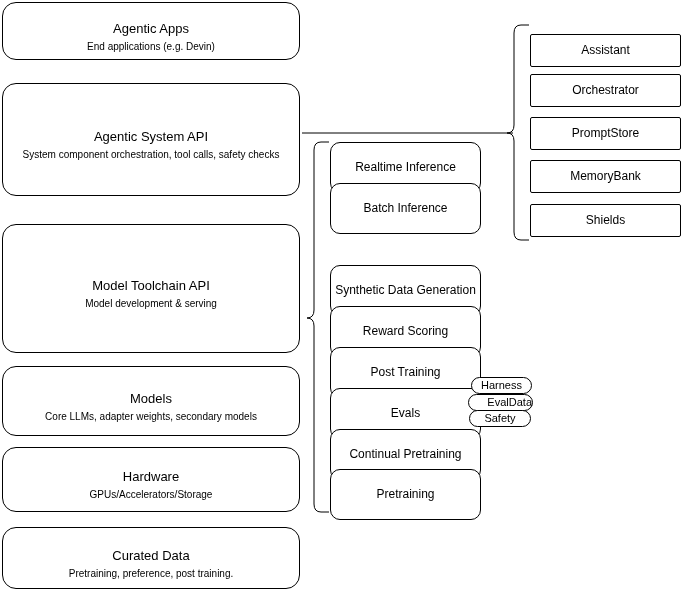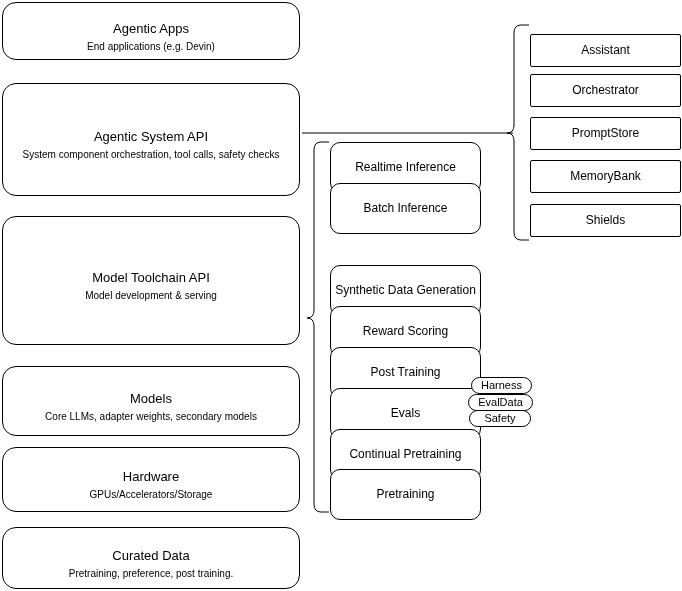--- a/index.html
+++ b/index.html
@@ -123,21 +123,21 @@
   <div class="box layer" style="top:2px; height:58px;">
     <div class="title">Agentic Apps</div>
     <div class="subtitle">End applications (e.g. Devin)</div>
   </div>
 
   <div class="box layer" style="top:83px; height:113px;">
     <div class="title">Agentic System API</div>
     <div class="subtitle">System component orchestration, tool calls, safety checks</div>
   </div>
 
-  <div class="box layer" style="top:216px; height:129px;">
+  <div class="box layer" style="top:224px; height:129px;">
     <div class="title">Model Toolchain API</div>
     <div class="subtitle">Model development &amp; serving</div>
   </div>
 
   <div class="box layer" style="top:366px; height:70px;">
     <div class="title">Models</div>
     <div class="subtitle">Core LLMs, adapter weights, secondary models</div>
   </div>
 
   <div class="box layer" style="top:447px; height:65px;">
@@ -171,21 +171,21 @@
   <div class="box mid" style="top:429px;">
     <span>Continual Pretraining</span>
   </div>
   <div class="box mid" style="top:469px;">
     <span>Pretraining</span>
   </div>
 
   <div class="tag" style="left:471px; top:377px; width:61px;">
     <span>Harness</span>
   </div>
-  <div class="tag" style="left:468px; top:394px; width:65px;">
+  <div class="tag" style="left:468px; top:394px; width:65px;justify-content:flex-end;">
     <span>EvalData</span>
   </div>
   <div class="tag" style="left:469px; top:410px; width:62px;">
     <span>Safety</span>
   </div>
 
   <div class="box right" style="top:34px;">
     <span>Assistant</span>
   </div>
   <div class="box right" style="top:74px;">

